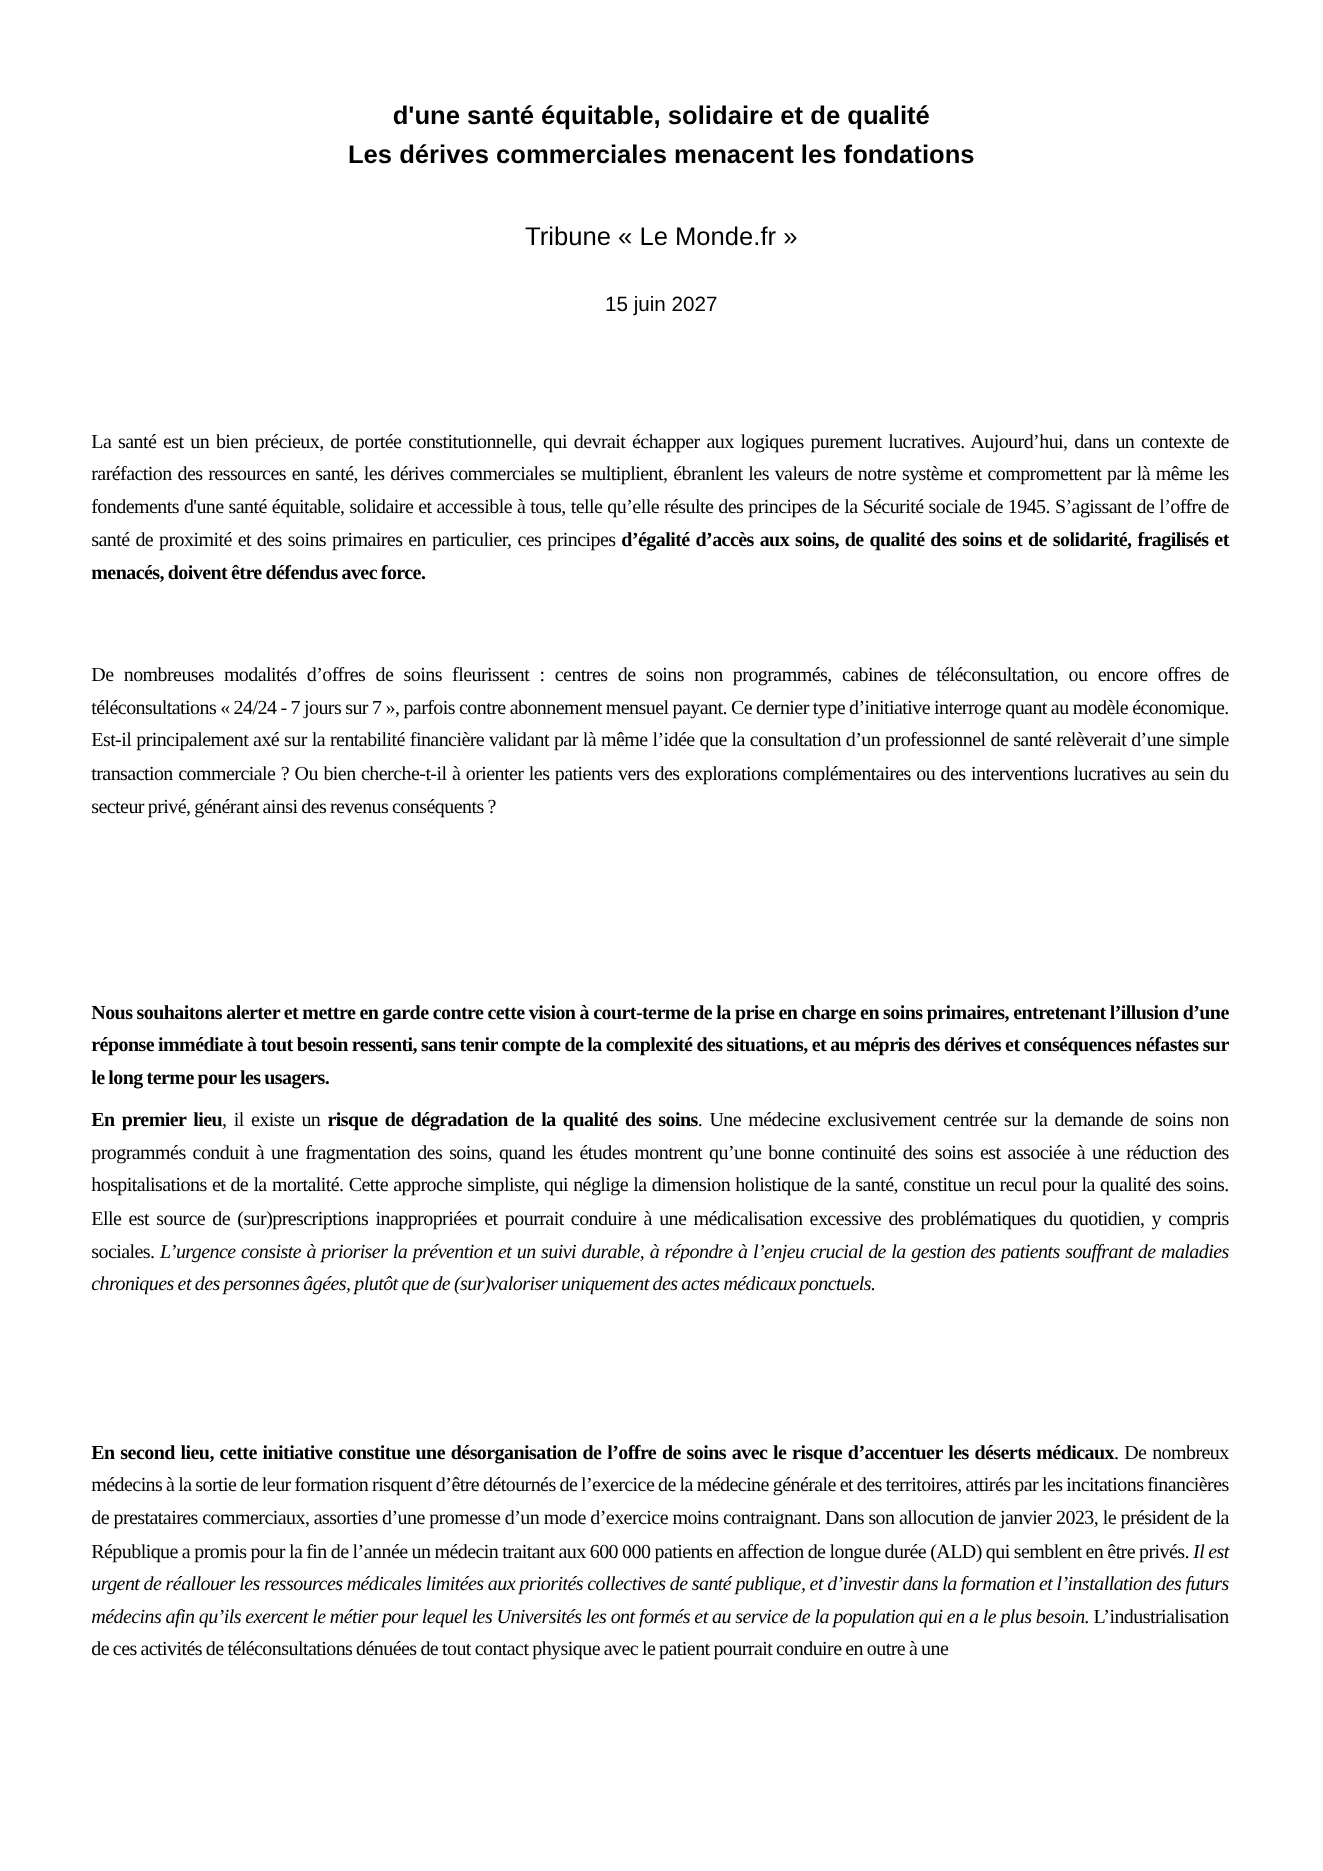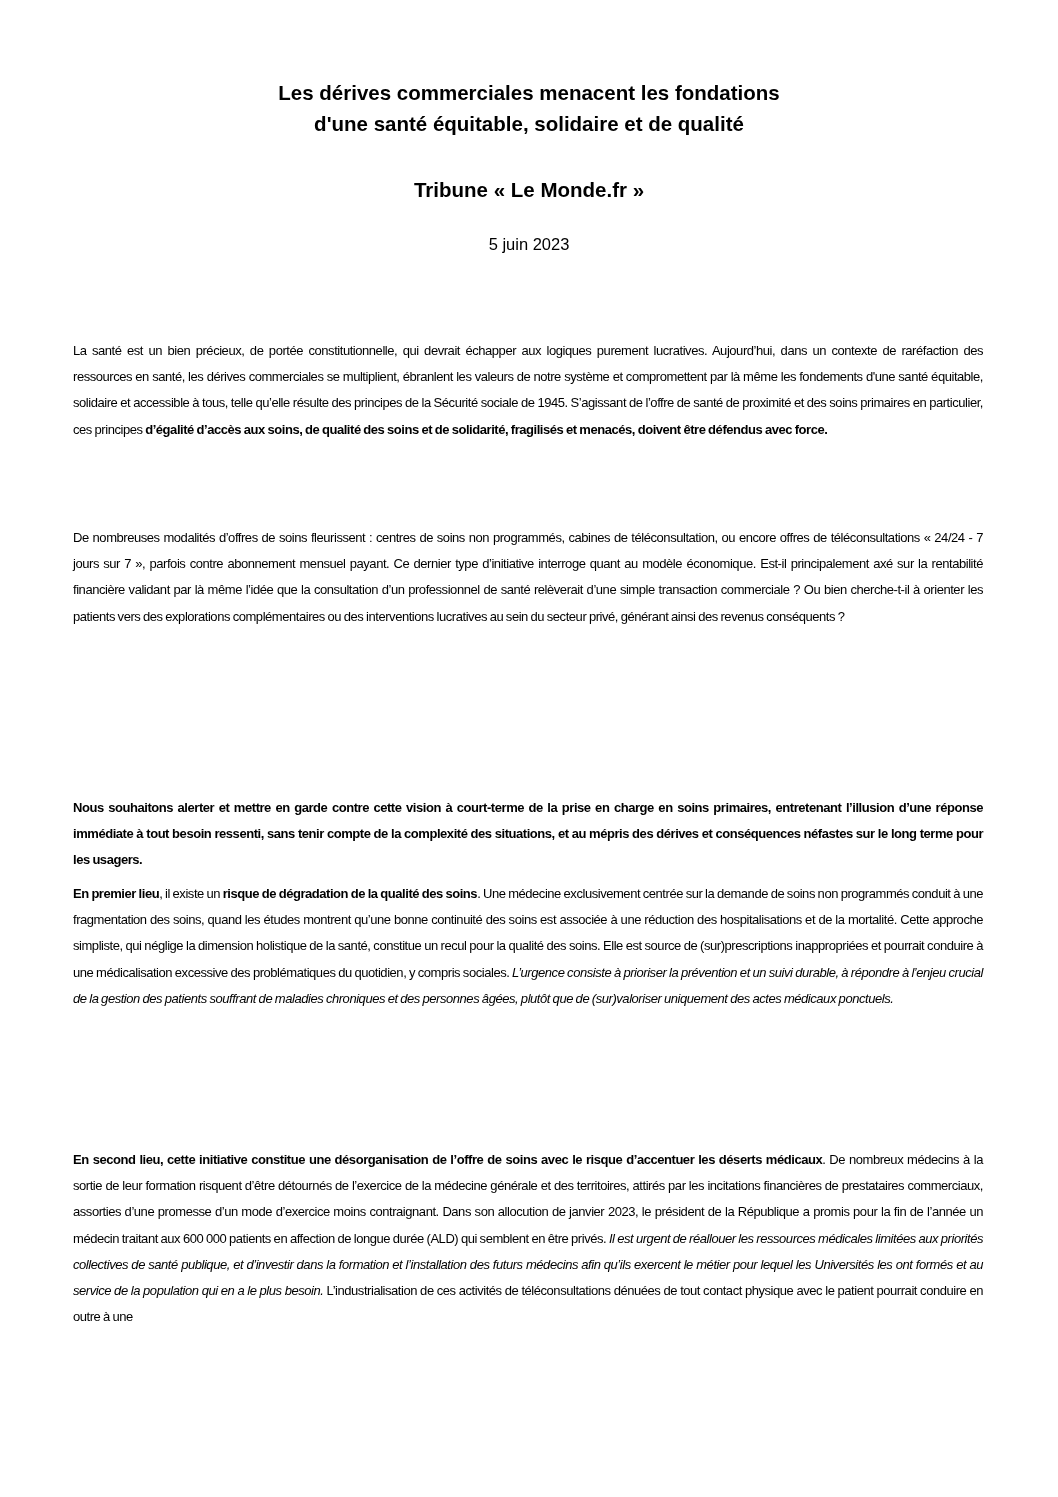--- a/index.html
+++ b/index.html
@@ -2,38 +2,38 @@
 <html><head>
 <meta charset="utf-8">
 <style>
   html, body { margin: 0; padding: 0; background: #ffffff; }
   body { width: 1058px; height: 1497px; position: relative; overflow: hidden;
          font-family: "Liberation Sans", "DejaVu Sans", sans-serif; color: #000; }
   .page { position: absolute; left: 0; top: 0; width: 1058px; height: 1497px; background: #fff; }
   .title { position: absolute; left: 0; width: 1058px; text-align: center;
            font-weight: bold; font-size: 20.5px; line-height: 31px; top: 77px; }
   .subtitle { position: absolute; left: 0; width: 1058px; text-align: center;
-              font-weight: bold; font-size: 20.5px; top: 178px; }
+              font-weight: normal; font-size: 20.5px; top: 178px; }
   .date { position: absolute; left: 0; width: 1058px; text-align: center;
           font-size: 16.5px; top: 235px; }
-  .para { position: absolute; left: 73px; width: 910px; font-size: 13px;
-          line-height: 26.2px; text-align: justify; letter-spacing: -0.45px; word-spacing: -0.5px; }
+  .para { position: absolute; left: 73px; width: 910px; font-size: 16px;
+          line-height: 26.2px; text-align: justify; letter-spacing: -0.45px; word-spacing: -0.5px; font-family: Liberation Serif, serif; }
   .b { font-weight: bold; }
   .i { font-style: italic; }
 </style>
 </head>
 <body>
 
 <div class="page">
   <div class="title">
+    <div>d'une santé équitable, solidaire et de qualité</div>
     <div>Les dérives commerciales menacent les fondations</div>
-    <div>d'une santé équitable, solidaire et de qualité</div>
   </div>
   <div class="subtitle">Tribune « Le Monde.fr »</div>
-  <div class="date">5 juin 2023</div>
+  <div class="date">15 juin 2027</div>
 
   <p class="para" style="top:325px;"><span>La santé est un bien précieux, de portée constitutionnelle, qui devrait échapper aux logiques purement lucratives. Aujourd’hui, dans un contexte de raréfaction des ressources en santé, les dérives commerciales se multiplient, ébranlent les valeurs de notre système et compromettent par là même les fondements d'une santé équitable, solidaire et accessible à tous, telle qu’elle résulte des principes de la Sécurité sociale de 1945. S’agissant de l’offre de santé de proximité et des soins primaires en particulier, ces principes </span><span class="b">d’égalité d’accès aux soins, de qualité des soins et de solidarité, fragilisés et menacés, doivent être défendus avec force.</span></p>
 
   <p class="para" style="top:512px;"><span>De nombreuses modalités d’offres de soins fleurissent : centres de soins non programmés, cabines de téléconsultation, ou encore offres de téléconsultations « 24/24 - 7 jours sur 7 », parfois contre abonnement mensuel payant. Ce dernier type d’initiative interroge quant au modèle économique. Est-il principalement axé sur la rentabilité financière validant par là même l’idée que la consultation d’un professionnel de santé relèverait d’une simple transaction commerciale ? Ou bien cherche-t-il à orienter les patients vers des explorations complémentaires ou des interventions lucratives au sein du secteur privé, générant ainsi des revenus conséquents ?</span></p>
 
   <p class="para b" style="top:782px;"><span>Nous souhaitons alerter et mettre en garde contre cette vision à court-terme de la prise en charge en soins primaires, entretenant l’illusion d’une réponse immédiate à tout besoin ressenti, sans tenir compte de la complexité des situations, et au mépris des dérives et conséquences néfastes sur le long terme pour les usagers.</span></p>
 
   <p class="para" style="top:868px;"><span class="b">En premier lieu</span><span>, il existe un </span><span class="b">risque de dégradation de la qualité des soins</span><span>. Une médecine exclusivement centrée sur la demande de soins non programmés conduit à une fragmentation des soins, quand les études montrent qu’une bonne continuité des soins est associée à une réduction des hospitalisations et de la mortalité. Cette approche simpliste, qui néglige la dimension holistique de la santé, constitue un recul pour la qualité des soins. Elle est source de (sur)prescriptions inappropriées et pourrait conduire à une médicalisation excessive des problématiques du quotidien, y compris sociales. </span><span class="i">L’urgence consiste à prioriser la prévention et un suivi durable, à répondre à l’enjeu crucial de la gestion des patients souffrant de maladies chroniques et des personnes âgées, plutôt que de (sur)valoriser uniquement des actes médicaux ponctuels.</span></p>
 
   <p class="para" style="top:1134px;"><span class="b">En second lieu, cette initiative constitue une désorganisation de l’offre de soins avec le risque d’accentuer les déserts médicaux</span><span>. De nombreux médecins à la sortie de leur formation risquent d’être détournés de l’exercice de la médecine générale et des territoires, attirés par les incitations financières de prestataires commerciaux, assorties d’une promesse d’un mode d’exercice moins contraignant. Dans son allocution de janvier 2023, le président de la République a promis pour la fin de l’année un médecin traitant aux 600 000 patients en affection de longue durée (ALD) qui semblent en être privés. </span><span class="i">Il est urgent de réallouer les ressources médicales limitées aux priorités collectives de santé publique, et d’investir dans la formation et l’installation des futurs médecins afin qu’ils exercent le métier pour lequel les Universités les ont formés et au service de la population qui en a le plus besoin.</span><span> L’industrialisation de ces activités de téléconsultations dénuées de tout contact physique avec le patient pourrait conduire en outre à une</span></p>

